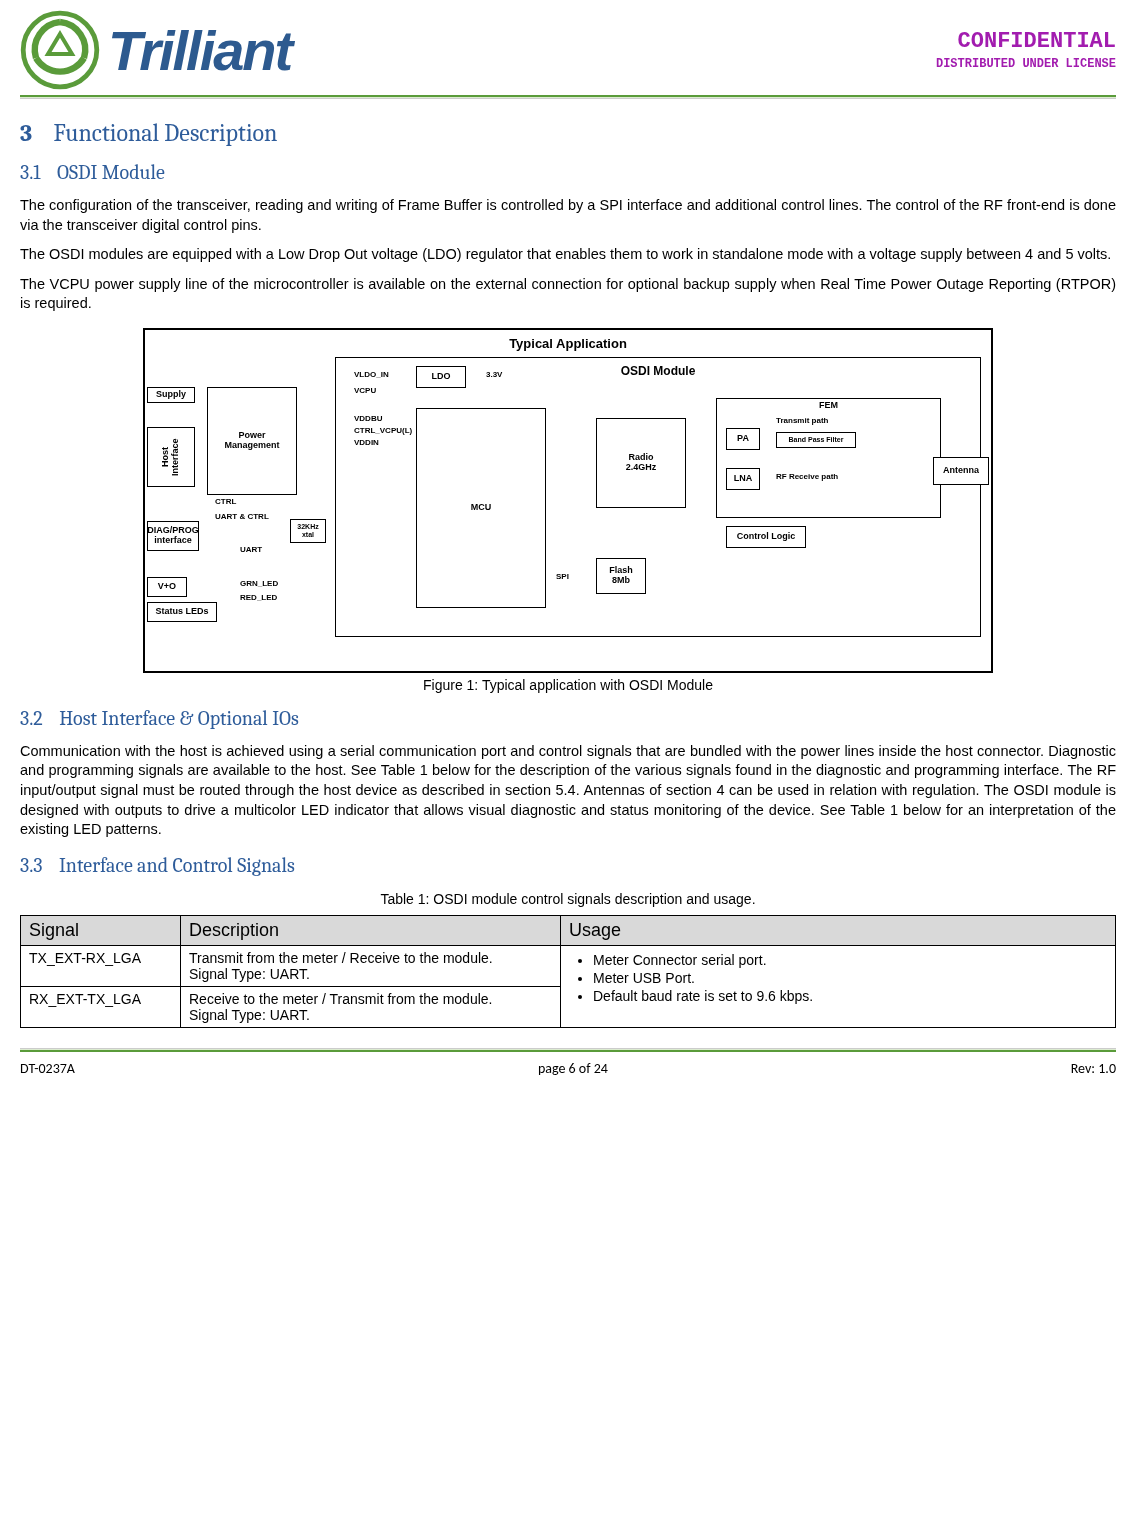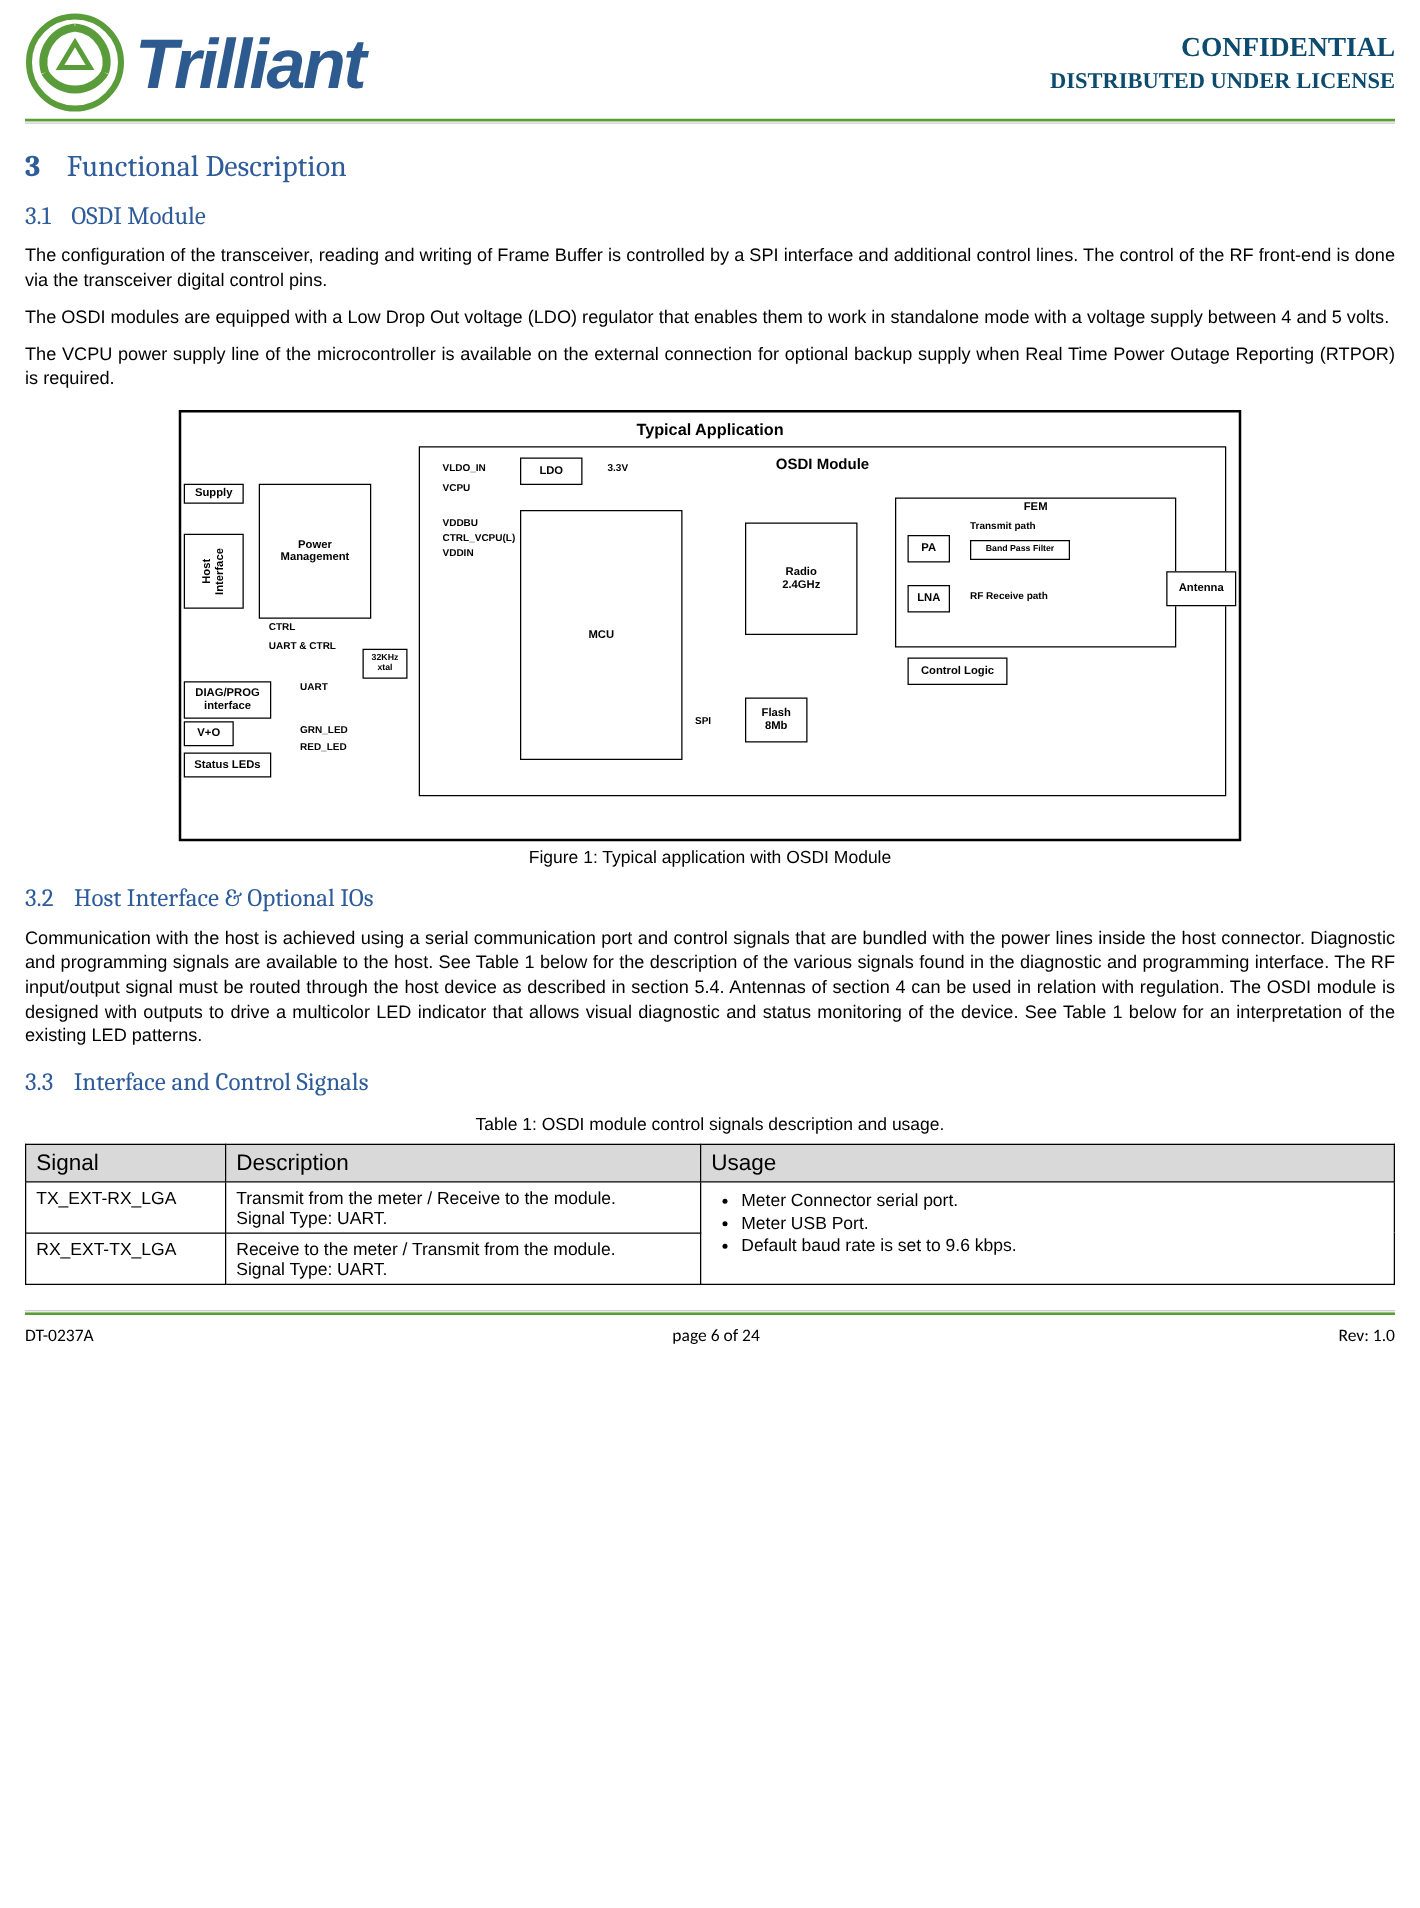--- a/index.html
+++ b/index.html
@@ -31,28 +31,28 @@
   .logo-svg { width: 80px; height: 80px; }
   .logo-text {
     font-size: 56px;
     font-weight: 700;
     color: #2d5a8f;
     font-style: italic;
     letter-spacing: -2px;
   }
   .classification {
     text-align: right;
-    color: #0c4a6e;
+    color: #a21caf;
     font-weight: 700;
     font-style: italic;
-    font-family: Liberation Serif, serif;
+    font-family: Liberation Mono, monospace;
     line-height: 1.3;
   }
   .classification .line1 { font-size: 22px; font-style: normal; }
-  .classification .line2 { font-size: 18px; font-style: normal; }
+  .classification .line2 { font-size: 12px; font-style: normal; }
   .rule {
     height: 4px;
     border-top: 2px solid #5a9b3a;
     border-bottom: 1px solid #ccc;
     background: linear-gradient(#b8d8a0,#fff);
     margin: 0 0 20px 0;
   }
   .footer-rule {
     height: 4px;
     border-top: 1px solid #ccc;
@@ -186,21 +186,21 @@
 
   <div class="figure">
     <div class="figure-box">
       <div class="fig-title">Typical Application</div>
       <div style="position:relative; height:300px;">
 
         <div class="block" style="left:-8px; top:30px; width:48px; height:16px;">Supply</div>
         <div class="block" style="left:-8px; top:70px; width:48px; height:60px; writing-mode:vertical-rl; transform:rotate(180deg);">Host Interface</div>
         <div class="block" style="left:52px; top:30px; width:90px; height:108px; white-space:pre;">Power
 Management</div>
-        <div class="block" style="left:-8px; top:188px; width:70px; height:30px; white-space:pre;">DIAG/PROG
+        <div class="block" style="left:-8px; top:164px; width:52px; height:30px; white-space:pre;">DIAG/PROG
 interface</div>
         <div class="block" style="left:-8px; top:220px; width:40px; height:20px;">V+O</div>
         <div class="block" style="left:-8px; top:245px; width:70px; height:20px;">Status LEDs</div>
         <div class="label" style="left:60px; top:140px;">CTRL</div>
         <div class="label" style="left:60px; top:155px;">UART &amp; CTRL</div>
         <div class="label" style="left:85px; top:188px;">UART</div>
         <div class="label" style="left:85px; top:222px;">GRN_LED</div>
         <div class="label" style="left:85px; top:236px;">RED_LED</div>
         <div class="block" style="left:135px; top:162px; width:36px; height:24px; white-space:pre; font-size:7px;">32KHz
 xtal</div>

